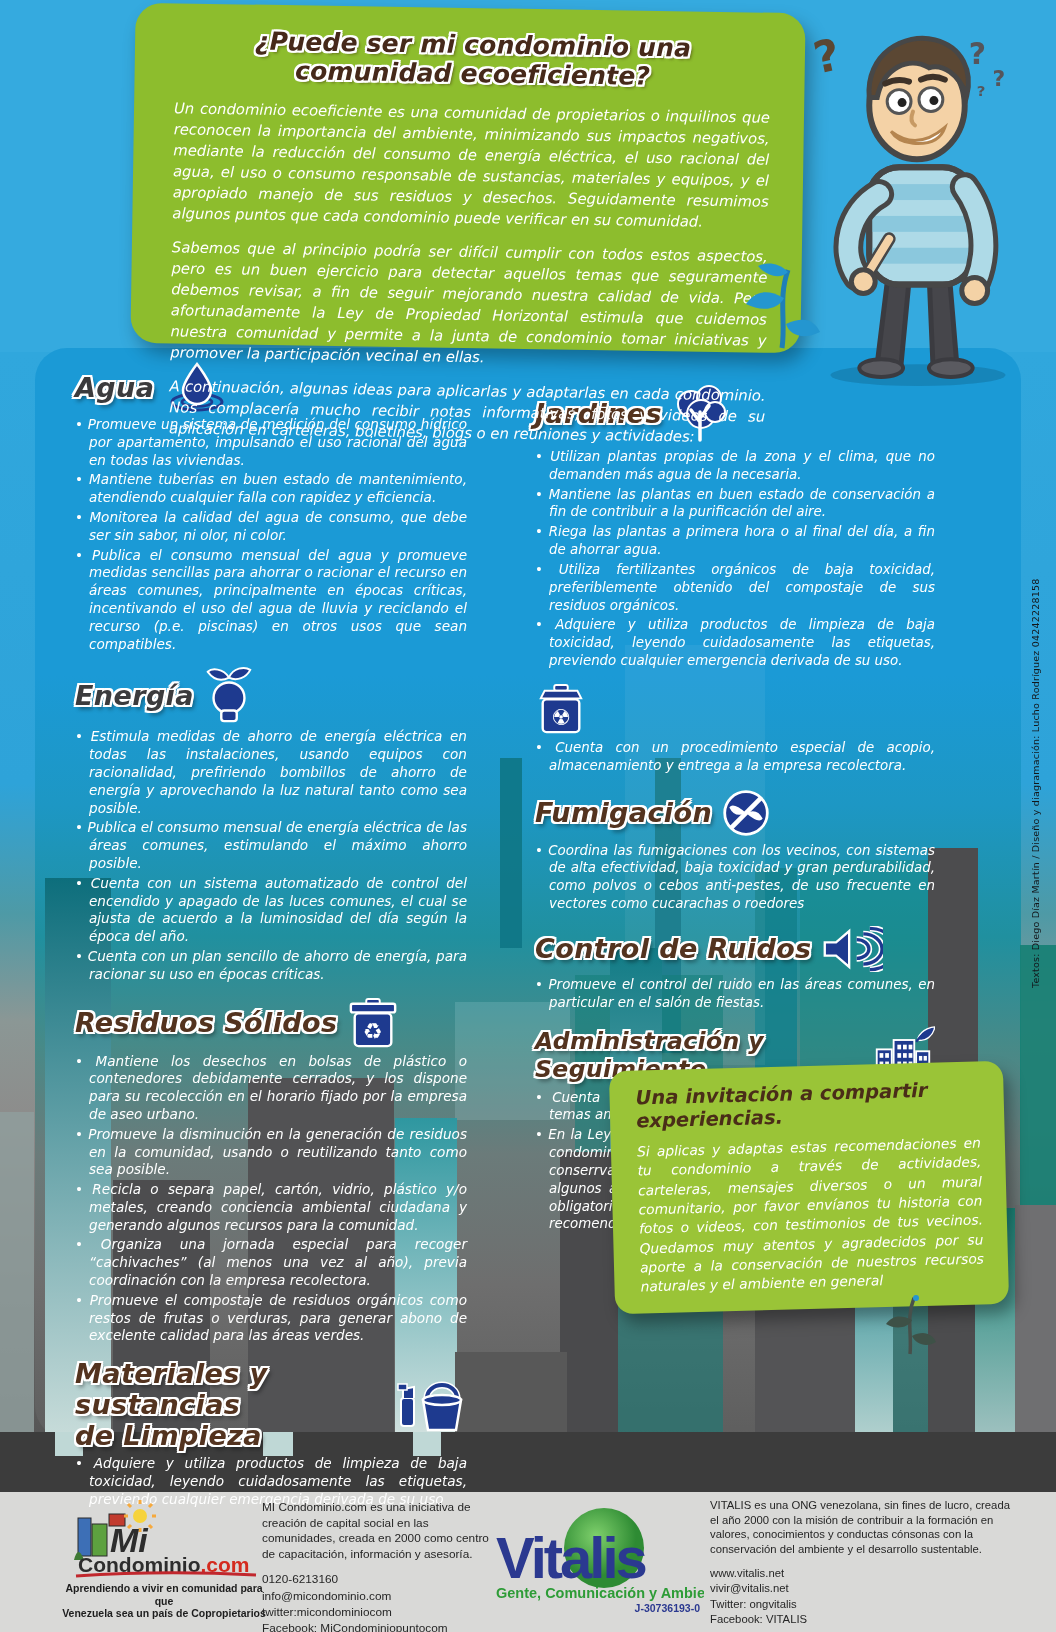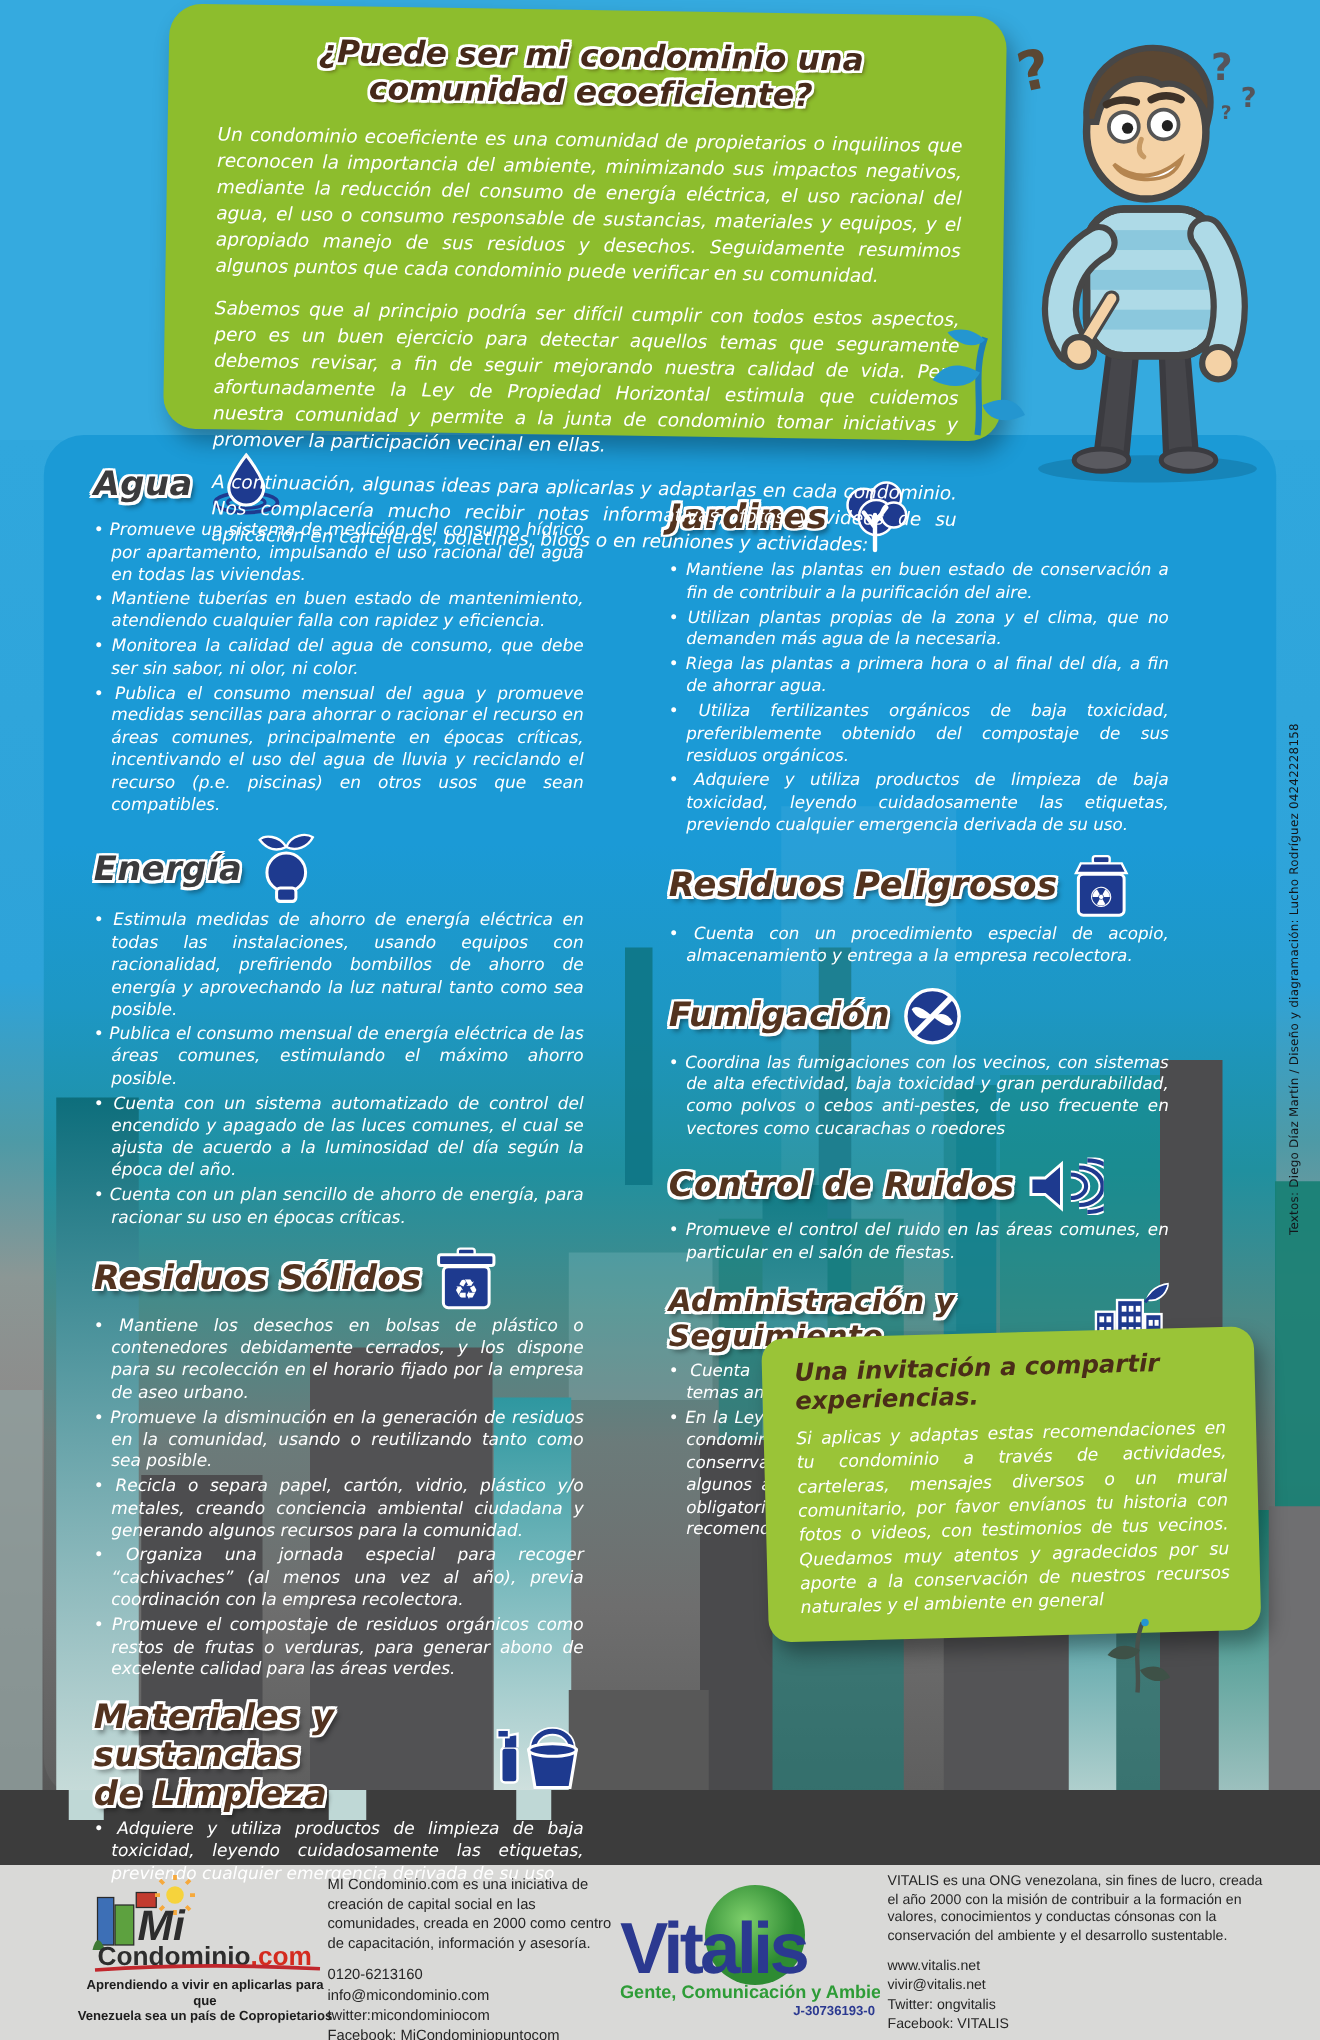--- a/index.html
+++ b/index.html
@@ -257,31 +257,30 @@
           <svg width="58" height="62" viewBox="0 0 58 62">
             <circle cx="20" cy="22" r="13" fill="#1E3A8F" stroke="#fff" stroke-width="2"></circle>
             <circle cx="38" cy="16" r="12" fill="#1E3A8F" stroke="#fff" stroke-width="2"></circle>
             <circle cx="30" cy="32" r="14" fill="#1E3A8F" stroke="#fff" stroke-width="2"></circle>
             <circle cx="44" cy="30" r="10" fill="#1E3A8F" stroke="#fff" stroke-width="2"></circle>
             <path d="M29,58 L29,30 M29,40 L20,28 M29,36 L38,24" stroke="#fff" stroke-width="3.5" fill="none" stroke-linecap="round"></path>
           </svg>
           </span>
       </div>
       <ul class="bullets">
+        <li>Utilizan plantas propias de la zona y el clima, que no demanden más agua de la necesaria.</li>
         <li>Mantiene las plantas en buen estado de conservación a fin de contribuir a la purificación del aire.</li>
-        <li>Utilizan plantas propias de la zona y el clima, que no demanden más agua de la necesaria.</li>
         <li>Riega las plantas a primera hora o al final del día, a fin de ahorrar agua.</li>
         <li>Utiliza fertilizantes orgánicos de baja toxicidad, preferiblemente obtenido del compostaje de sus residuos orgánicos.</li>
         <li>Adquiere y utiliza productos de limpieza de baja toxicidad, leyendo cuidadosamente las etiquetas, previendo cualquier emergencia derivada de su uso.</li>
       </ul>
     </section>
 
     <section class="sec">
       <div class="sec-head">
-        <h2 class="h-sec h-brown">Residuos Peligrosos</h2>
         <span class="icon">
           <svg width="52" height="52" viewBox="0 0 54 54">
             <rect x="20" y="2" width="14" height="6" rx="2" fill="#1E3A8F" stroke="#fff" stroke-width="2"></rect>
             <path d="M6,16 L48,16 L44,8 L10,8 Z" fill="#1E3A8F" stroke="#fff" stroke-width="2"></path>
             <rect x="8" y="17" width="38" height="34" rx="4" fill="#1E3A8F" stroke="#fff" stroke-width="2.5"></rect>
             <text x="27" y="44" font-size="23" fill="#fff" text-anchor="middle" font-family="DejaVu Sans">☢</text>
           </svg>
           </span>
       </div>
       <ul class="bullets">
@@ -380,21 +379,21 @@
       <g fill="#F6D33C">
           <circle cx="76" cy="16" r="7"></circle>
         <path d="M76,4 L76,0 M76,28 L76,32 M64,16 L60,16 M88,16 L92,16 M67,7 L64,4 M85,7 L88,4 M67,25 L64,28 M85,25 L88,28" stroke="#F6A93C" stroke-width="3"></path>
         </g>
       <path d="M10,60 Q14,44 20,60 Z" fill="#3E7A34"></path>
       <text x="46" y="52" font-size="34" font-weight="bold" font-style="italic" fill="#2D2D2D" font-family="Liberation Sans">Mi</text>
       <text x="14" y="72" font-size="21" font-weight="bold" font-family="Liberation Sans"><tspan fill="#2D2D2D">Condominio</tspan><tspan fill="#D42B1E">.com</tspan></text>
       <path d="M12,76 Q100,70 192,75" stroke="#C1272D" stroke-width="3" fill="none"></path>
     </svg>
     <div class="mc-tagline">
-      <div>Aprendiendo a vivir en aplicarlas para que</div>
+      <div>Aprendiendo a vivir en comunidad para que</div>
       <div>Venezuela sea un país de Copropietarios</div>
     </div>
   </div>
 
   <div class="f-col mc-col">
     <p>MI Condominio.com es una iniciativa de creación de capital social en las comunidades, creada en 2000 como centro de capacitación, información y asesoría.</p>
     <div class="contacts">
       <div>0120-6213160</div>
       <div>info@micondominio.com</div>
       <div>twitter:micondominiocom</div>

